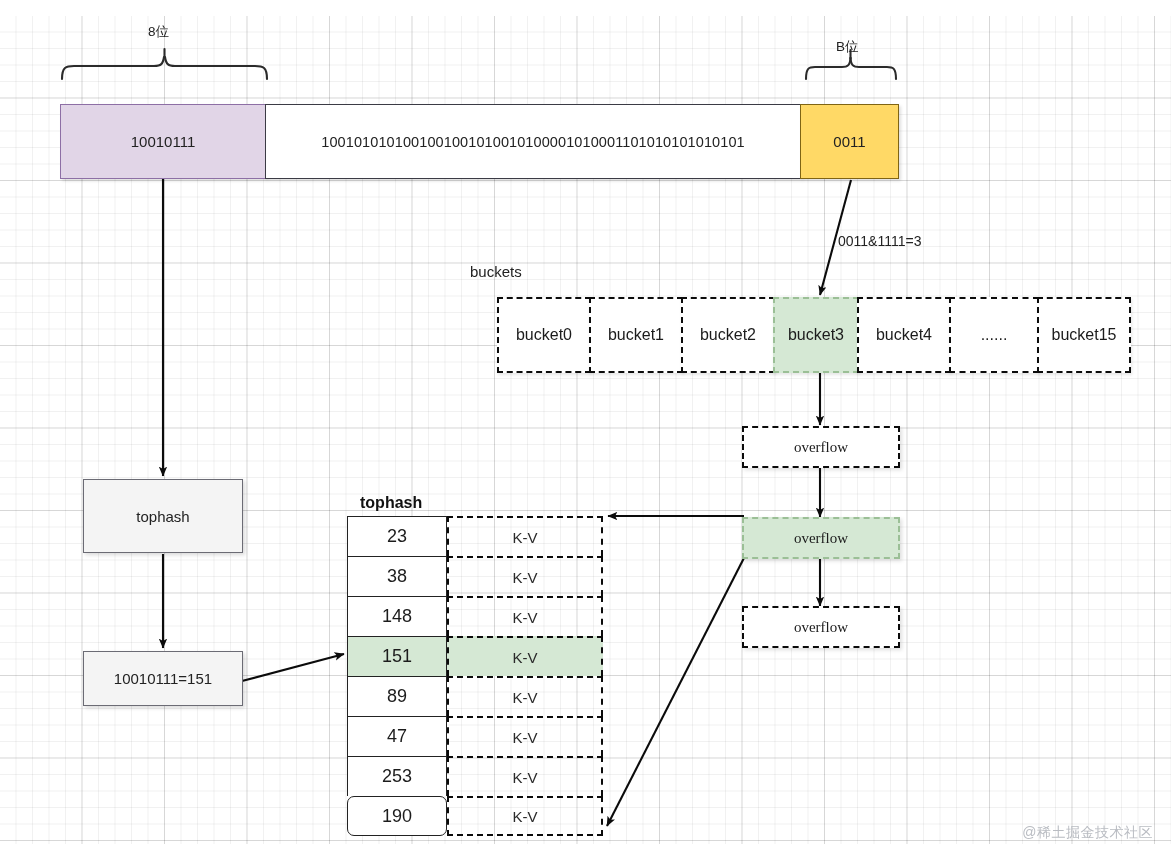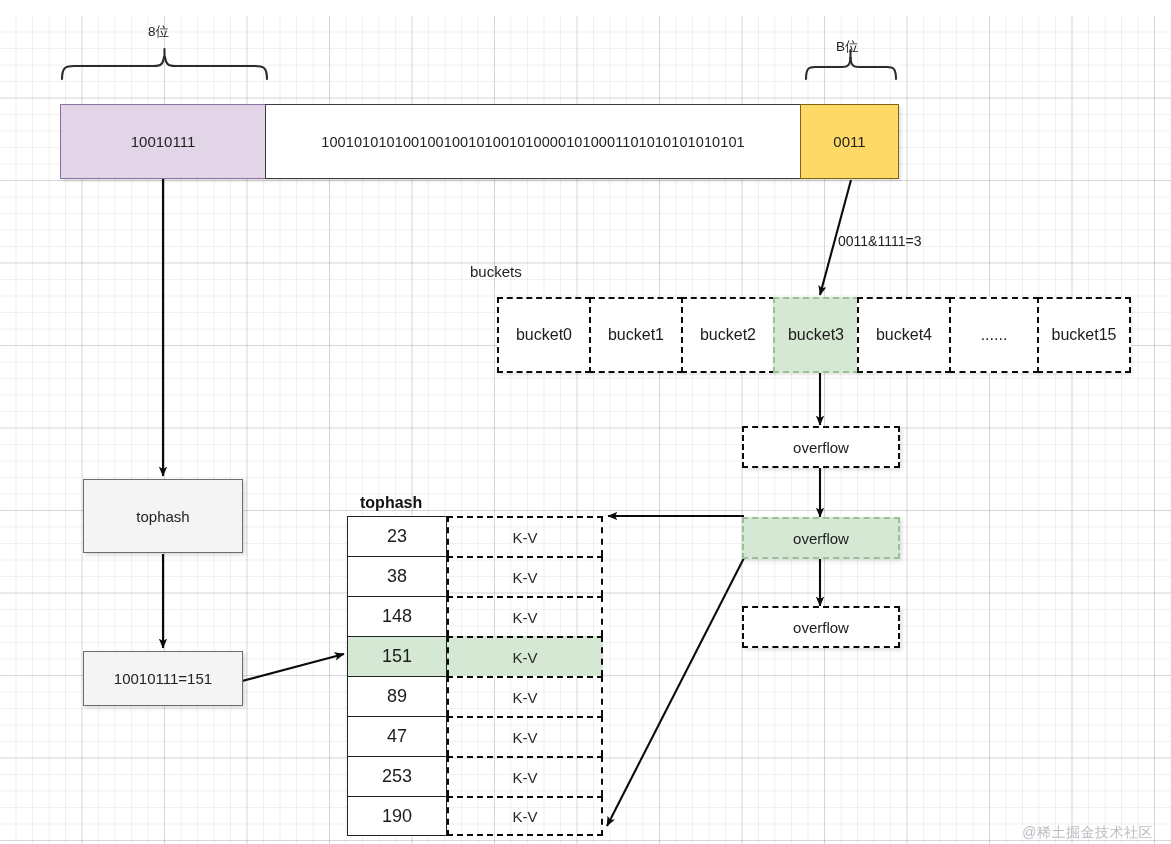--- a/index.html
+++ b/index.html
@@ -48,20 +48,21 @@
     box-shadow:1px 2px 3px rgba(0,0,0,0.10);
   }
   .bucket.sel{background:#d5e8d4;border-color:#9bbf96;}
 
   
   .ovf{
     left:742px;width:158px;height:42px;
     border:2.2px dashed #0b0b0b;background:#ffffff;
     font-size:15px;color:#1c1c1c;
     box-shadow:2px 2px 4px rgba(0,0,0,0.13);
+    font-family:Liberation Serif, serif;
   }
   .ovf.sel{background:#d5e8d4;border-color:#9bbf96;}
 
   
   .gbox{
     border:1.5px solid #6b6b74;background:#f4f4f4;
     font-size:15px;color:#222;
     box-shadow:2px 2px 4px rgba(0,0,0,0.15);
   }
 
@@ -231,21 +232,21 @@
     <span>K-V</span>
   </div>
 
   <div class="abs th-cell ctr" style="top:740px;">
     <span>253</span>
   </div>
   <div class="abs kv-cell ctr" style="top:740px;">
     <span>K-V</span>
   </div>
 
-  <div class="abs th-cell last ctr" style="top:780px;">
+  <div class="abs th-cell last ctr" style="top:780px;border-radius:7px;">
     <span>190</span>
   </div>
   <div class="abs kv-cell last ctr" style="top:780px;">
     <span>K-V</span>
   </div>
 
   <div class="abs wm">@稀土掘金技术社区</div>
 
 </div>
 

